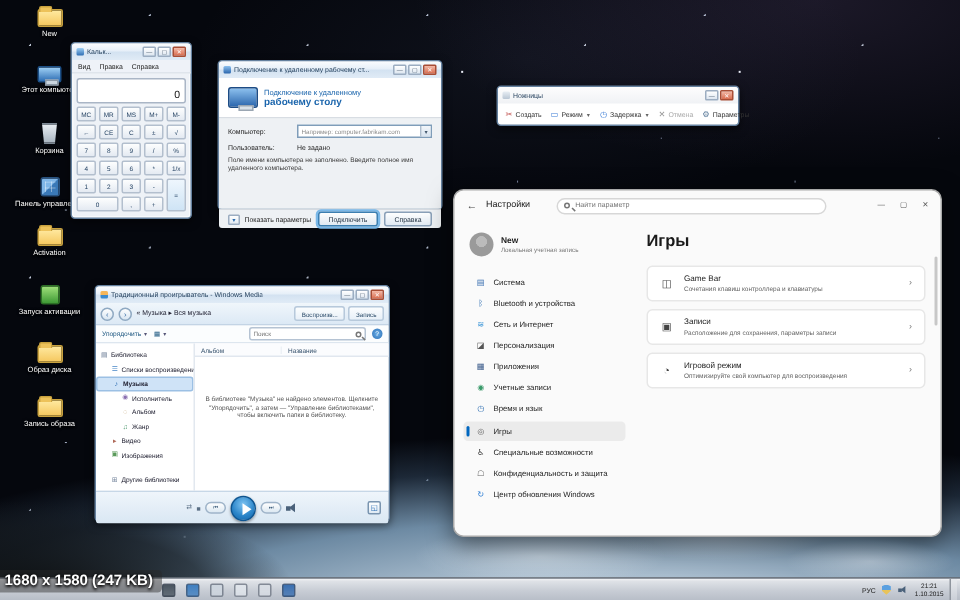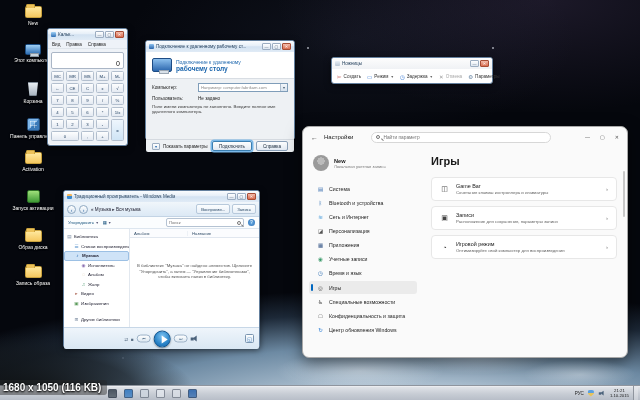--- a/index.html
+++ b/index.html
@@ -566,14 +566,14 @@
       <span class="shield"></span>
       <span class="vol" style="transform:scale(.8)"></span>
       <span class="clock">
         <div>21:21</div>
         <div>1.10.2015</div>
       </span>
       <span class="showdesk"></span>
     </div>
   </div>
 
-  <div id="overlay">1680 x 1050 (116 KB)</div>
+  <div id="overlay">1680 x 1580 (247 KB)</div>
 </div>
 
 </body></html>

